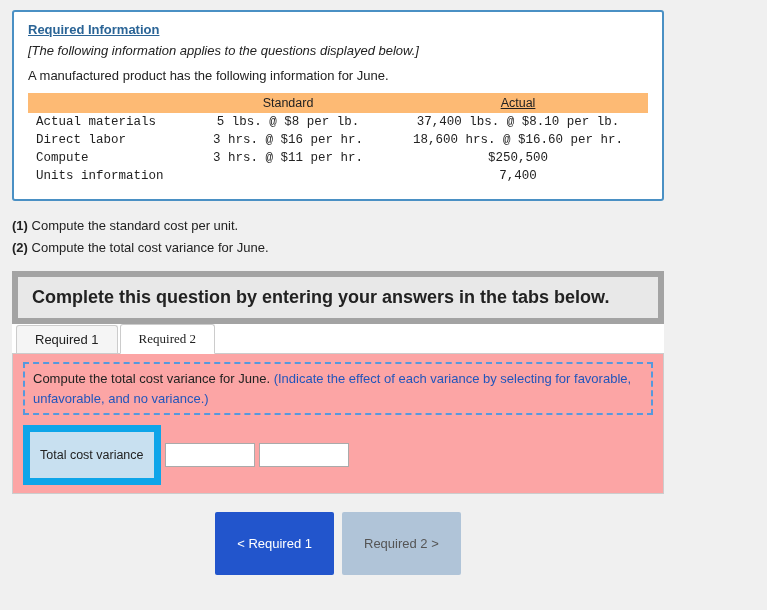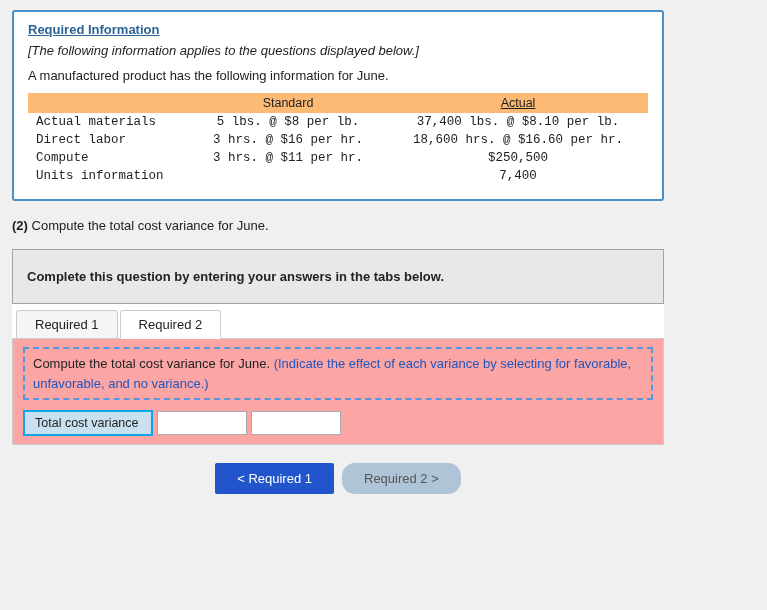--- a/index.html
+++ b/index.html
@@ -79,54 +79,54 @@
       margin-bottom: 12px;
       font-size: 13px;
       line-height: 1.7;
     }
     .questions .q-line { }
     .q-num { font-weight: bold; }
 
     
     .complete-banner {
       background: #e8e8e8;
-      border: 1px solid #a3a3a3;
-      padding: 19px 14px;
-      font-size: 13px;
+      border: 6px solid #a3a3a3;
+      padding: 10px 14px;
+      font-size: 18px;
       font-weight: bold;
       margin-bottom: 0;
     }
 
     
     .tabs-row {
       display: flex;
       flex-direction: row;
       align-items: flex-end;
       background: #fff;
       border-bottom: 1px solid #ccc;
       margin-bottom: 0;
-      padding-top: 6px;
       padding-left: 4px;
     }
     .tab {
       padding: 6px 18px;
       border: 1px solid #ccc;
       border-bottom: none;
       background: #f5f5f5;
       cursor: pointer;
       font-size: 13px;
       margin-right: 2px;
       border-radius: 3px 3px 0 0;
     }
     .tab.active {
       background: #fff;
       border-bottom: 1px solid #fff;
       margin-bottom: -1px;
       font-weight: normal;
       z-index: 1;
+      font-family: Liberation Serif, serif;
     }
 
     
     .content-area {
       background: #fca5a5;
       border: 1px solid #ccc;
       border-top: none;
       padding: 8px 10px;
     }
 
@@ -145,24 +145,24 @@
 
     
     .variance-row {
       display: flex;
       align-items: center;
       gap: 4px;
       margin-top: 4px;
     }
     .variance-label {
       background: #c8e0f0;
-      padding: 4px 10px;
+      padding: 16px 10px;
       font-size: 12.5px;
       min-width: 130px;
-      border: 2px solid #0ea5e9;
+      border: 7px solid #0ea5e9;
     }
     .variance-input {
       border: 1px solid #aaa;
       height: 24px;
       width: 90px;
       outline: none;
       font-size: 13px;
       padding: 2px 4px;
     }
 
@@ -171,33 +171,33 @@
       display: flex;
       justify-content: center;
       gap: 8px;
       margin-top: 18px;
       padding-bottom: 10px;
     }
     .btn-required1 {
       background: #2255cc;
       color: #fff;
       border: none;
-      padding: 8px 22px;
+      padding: 24px 22px;
       font-size: 13px;
       cursor: pointer;
       border-radius: 2px;
     }
     .btn-required2 {
       background: #b0c4d8;
       color: #555;
       border: none;
       padding: 7px 22px;
       font-size: 13px;
       cursor: default;
-      border-radius: 13px;
+      border-radius: 2px;
     }
   </style>
 </head>
 <body>
 
 <div class="page-wrapper">
 
   <div class="info-box">
     <div class="info-box-title">Required Information</div>
     <div class="info-italic">[The following information applies to the questions displayed below.]</div>
@@ -231,20 +231,24 @@
           <td>Units information</td>
           <td></td>
           <td>7,400</td>
         </tr>
       </tbody>
     </table>
   </div>
 
   <div class="questions">
     <div class="q-line">
+      <span class="q-num">(1)</span>
+      <span>Compute the standard cost per unit.</span>
+    </div>
+    <div class="q-line">
       <span class="q-num">(2)</span>
       <span>Compute the total cost variance for June.</span>
     </div>
   </div>
 
   <div class="complete-banner">Complete this question by entering your answers in the tabs below.</div>
 
   <div class="tabs-row">
     <div class="tab">
       <span>Required 1</span>

